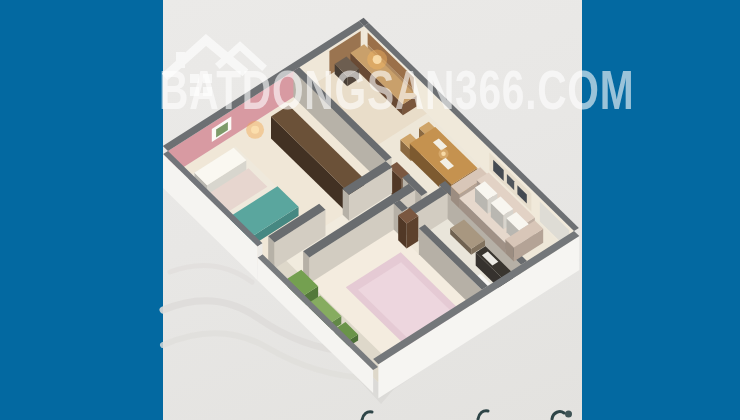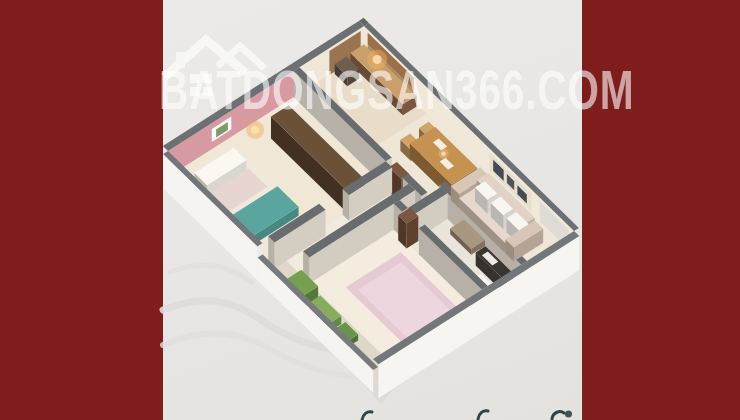--- a/index.html
+++ b/index.html
@@ -1,16 +1,16 @@
 <!DOCTYPE html>
 <html><head>
 <meta charset="utf-8">
 <style>
   html,body{margin:0;padding:0;background:#ffffff;}
-  #stage{position:relative;width:740px;height:420px;overflow:hidden;background:#7f1d1d;
+  #stage{position:relative;width:740px;height:420px;overflow:hidden;background:#0369a1;
          font-family:"Liberation Sans",sans-serif;}
   .photo{position:absolute;left:163px;top:0;width:419px;height:420px;
          background:linear-gradient(160deg,#ebeae8 0%,#e8e7e5 45%,#e3e2df 100%);}
   #scene{position:absolute;left:0;top:0;}
   .wm{position:absolute;left:0;top:0;width:740px;height:420px;pointer-events:none;}
   .wm-logo{position:absolute;left:162px;top:28px;opacity:0.65;}
   .wm-text{position:absolute;left:159px;top:58px;font-weight:bold;font-size:55px;
            color:rgba(255,255,255,0.60);letter-spacing:1px;white-space:nowrap;
            transform:scale(0.74,1);transform-origin:left top;
            font-family:"Liberation Sans",sans-serif;}

